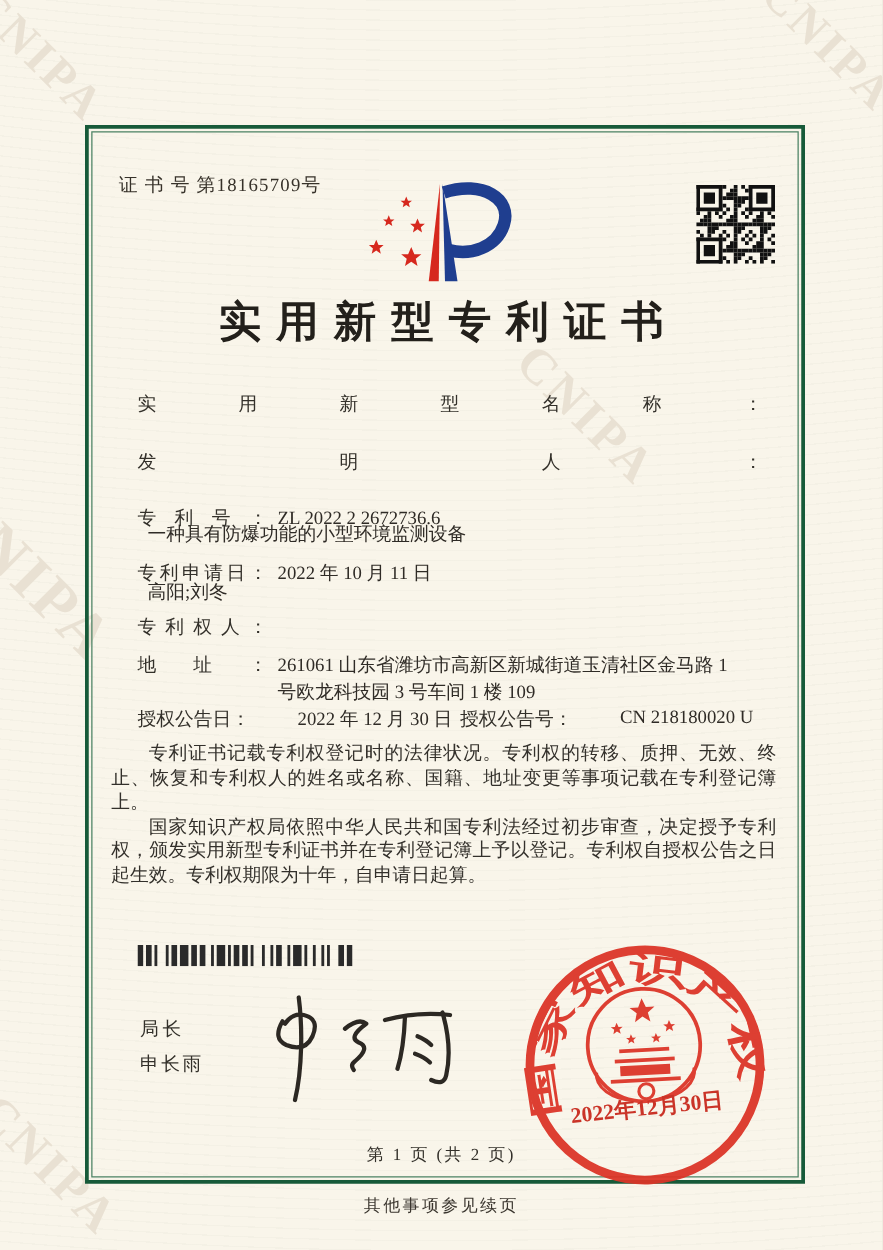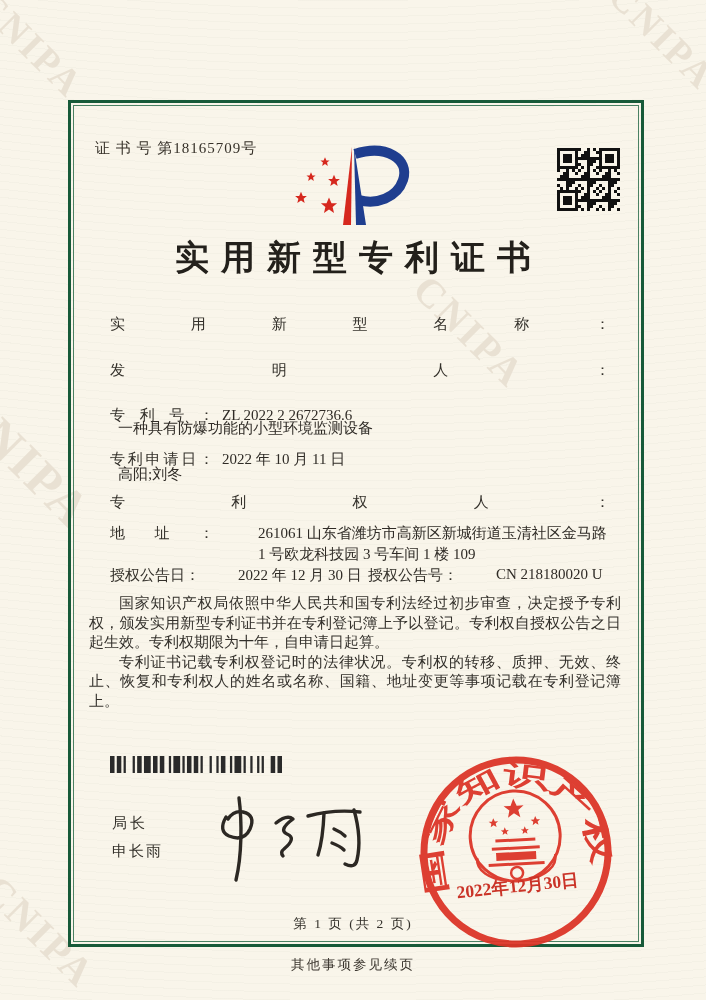--- a/index.html
+++ b/index.html
@@ -26,22 +26,22 @@
     font-size:34px;font-weight:bold;letter-spacing:12px;padding-left:12px;box-sizing:border-box;
     color:#23201b;
   }
   .frow{position:absolute;left:110px;width:500px;display:flex;font-size:15px;line-height:21px;}
   .flabel{flex:0 0 104px;text-align:justify;text-align-last:justify;color:#33302a;}
   .fvalue{margin-left:8px;flex:0 1 378px;color:#2f2b26;}
   .row-name{top:314px;flex-direction:column;}
   .row-inventor{top:360px;flex-direction:column;}
   .row-patentno{top:405px;}
   .row-filing{top:449px;}
-  .row-patentee{top:492px;flex-direction:column;}
-  .row-address{top:523px;gap:36px;}
+  .row-patentee{top:492px;}
+  .row-address{top:523px;}
   .grant-pair{position:absolute;display:flex;font-size:15px;top:566px;gap:32px;}
   .grant-left{left:110px;}
   .grant-right{left:368px;}
   .grant-pair .glabel{color:#33302a;}
   .grant-pair .gvalue{margin-left:6px;}
   .paras{position:absolute;left:89px;top:594px;width:532px;font-size:15px;line-height:19.5px;text-align:justify;color:#33302b;}
   .paras p{margin:0;text-indent:2em;}
   .barcode{position:absolute;left:110px;top:756px;width:172px;height:17px;}
   .director-title{position:absolute;left:112px;top:814px;font-size:15px;letter-spacing:3px;color:#33302a;}
   .director-name{position:absolute;left:112px;top:842px;font-size:15px;letter-spacing:2px;color:#33302a;}
@@ -277,22 +277,22 @@
   <div class="grant-pair grant-left">
     <span class="glabel">授权公告日：</span>
     <span class="gvalue">2022 年 12 月 30 日</span>
   </div>
   <div class="grant-pair grant-right">
     <span class="glabel">授权公告号：</span>
     <span class="gvalue">CN 218180020 U</span>
   </div>
 
   <div class="paras">
+    <p>专利证书记载专利权登记时的法律状况。专利权的转移、质押、无效、终止、恢复和专利权人的姓名或名称、国籍、地址变更等事项记载在专利登记簿上。</p>
     <p>国家知识产权局依照中华人民共和国专利法经过初步审查，决定授予专利权，颁发实用新型专利证书并在专利登记簿上予以登记。专利权自授权公告之日起生效。专利权期限为十年，自申请日起算。</p>
-    <p>专利证书记载专利权登记时的法律状况。专利权的转移、质押、无效、终止、恢复和专利权人的姓名或名称、国籍、地址变更等事项记载在专利登记簿上。</p>
   </div>
 
   <svg class="barcode" viewBox="0 0 172 17" preserveAspectRatio="none" id="barcode-svg">
       <rect x="0" y="0" width="4.526315789473684" height="17" fill="#2a2a2a"></rect>
       <rect x="6.789473684210526" y="0" width="4.526315789473684" height="17" fill="#2a2a2a"></rect>
       <rect x="13.578947368421051" y="0" width="2.263157894736842" height="17" fill="#2a2a2a"></rect>
       <rect x="22.631578947368418" y="0" width="2.263157894736842" height="17" fill="#2a2a2a"></rect>
       <rect x="27.157894736842103" y="0" width="4.526315789473684" height="17" fill="#2a2a2a"></rect>
       <rect x="33.94736842105263" y="0" width="6.789473684210526" height="17" fill="#2a2a2a"></rect>
       <rect x="43" y="0" width="4.526315789473684" height="17" fill="#2a2a2a"></rect>

